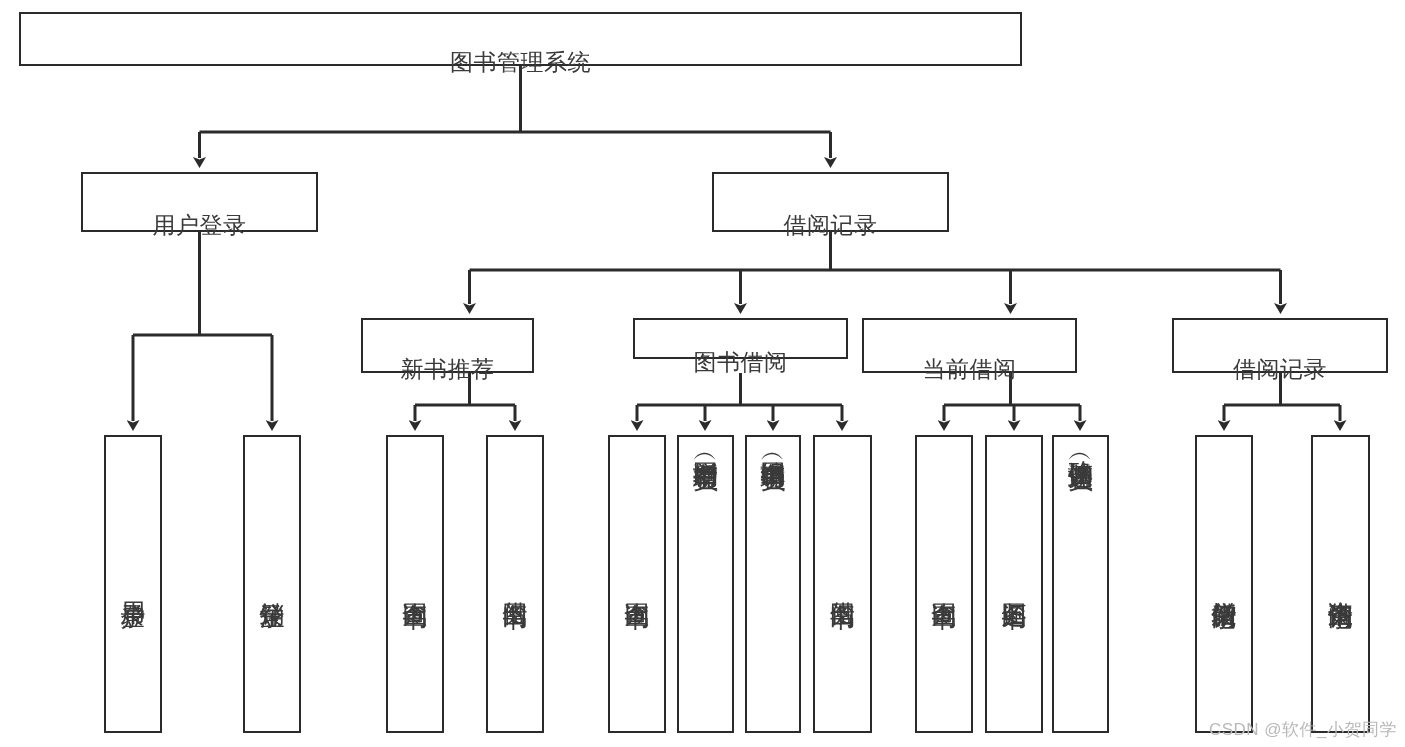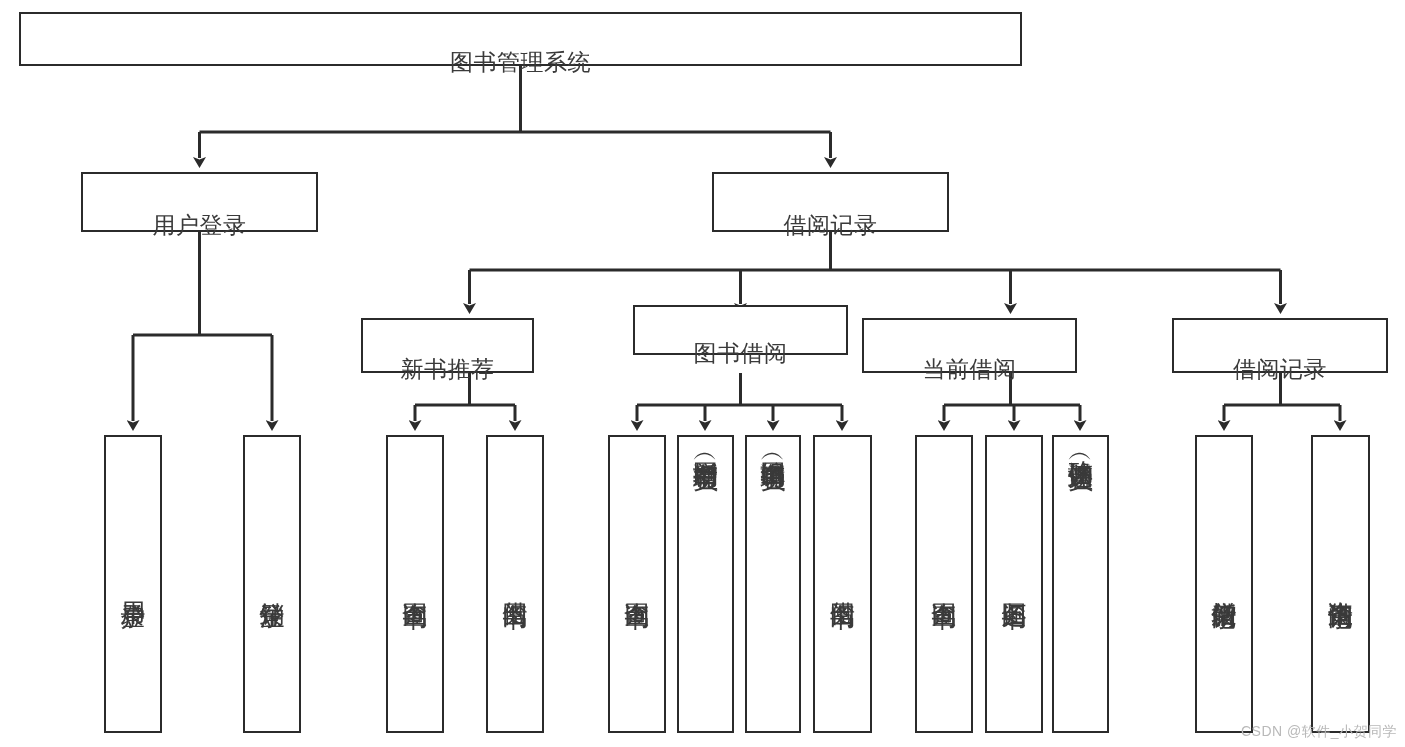--- a/index.html
+++ b/index.html
@@ -62,21 +62,21 @@
     margin-top: 0;
   }
   .node.vert.mid {
     align-items: center;
     padding-top: 0;
   }
   #watermark {
     position: absolute;
     right: 8px;
     bottom: 6px;
-    font-size: 14px;
+    font-size: 17px;
     color: #b9b9b9;
     letter-spacing: 0.5px;
     user-select: none;
   }
 </style>
 </head>
 <body>
 
 <div id="canvas">
 
@@ -137,21 +137,21 @@
   <div class="node horiz" style="left: 81px; top: 172px; width: 237px; height: 60px;">
     <span class="label">用户登录</span>
   </div>
   <div class="node horiz" style="left: 712px; top: 172px; width: 237px; height: 60px;">
     <span class="label">借阅记录</span>
   </div>
 
   <div class="node horiz" style="left: 361px; top: 318px; width: 173px; height: 55px;">
     <span class="label">新书推荐</span>
   </div>
-  <div class="node horiz" style="left: 633px; top: 305px; width: 215px; height: 50px;">
+  <div class="node horiz" style="left: 633px; top: 318px; width: 215px; height: 41px;">
     <span class="label">图书借阅</span>
   </div>
   <div class="node horiz" style="left: 862px; top: 318px; width: 215px; height: 55px;">
     <span class="label">当前借阅</span>
   </div>
   <div class="node horiz" style="left: 1172px; top: 318px; width: 216px; height: 55px;">
     <span class="label">借阅记录</span>
   </div>
 
   <div class="node vert mid" style="left: 104px; top: 435px; width: 58px; height: 298px;">

